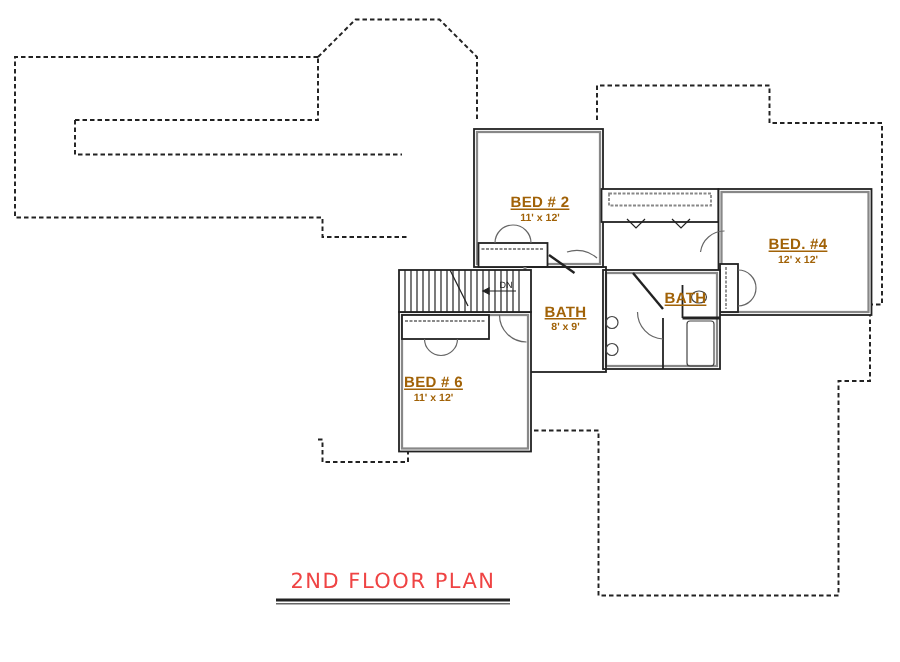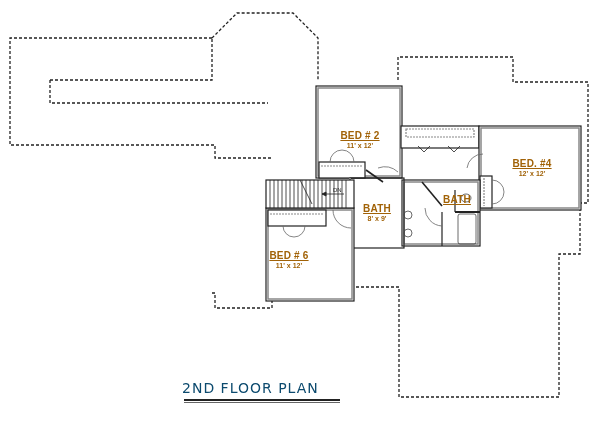--- a/index.html
+++ b/index.html
@@ -1,21 +1,21 @@
 <!DOCTYPE html>
 <html><head>
   <meta charset="utf-8">
   <style>
     html, body { margin: 0; padding: 0; background: #ffffff; }
     body { width: 600px; height: 441px; overflow: hidden; position: relative; font-family: "Liberation Sans", sans-serif; }
     #plan { position: absolute; left: 0; top: 0; width: 600px; height: 441px; }
     .lbl { position: absolute; text-align: center; color: #a16207; font-family: "Liberation Sans", sans-serif; }
     .room-name { font-weight: bold; font-size: 10px; text-decoration: underline; letter-spacing: 0.2px; }
     .room-dim { font-size: 7px; font-weight: bold; margin-top: 1px; }
-    .title { position: absolute; left: 182px; top: 380px; width: 160px; font-family: "DejaVu Sans", sans-serif; font-size: 14px; letter-spacing: 1px; color: #0c4a6e; text-align: left; }
+    .title { position: absolute; left: 182px; top: 380px; width: 160px; font-family: "DejaVu Sans", sans-serif; font-size: 14px; letter-spacing: 1px; color: #ef4444; text-align: center; }
     .title-rule1 { position: absolute; left: 184px; top: 399px; width: 156px; height: 2px; background: #222; }
     .title-rule2 { position: absolute; left: 184px; top: 402px; width: 156px; height: 1px; background: #666; }
   </style>
 </head>
 <body>
 
 <svg id="plan" viewBox="0 0 600 441" xmlns="http://www.w3.org/2000/svg">
 
   <g fill="none" stroke="#222" stroke-width="1.3" stroke-dasharray="3,2">
 

